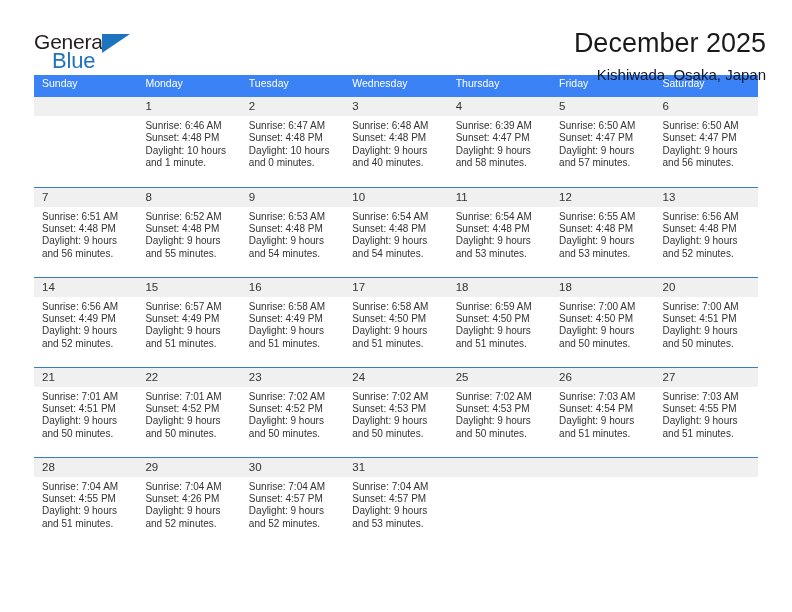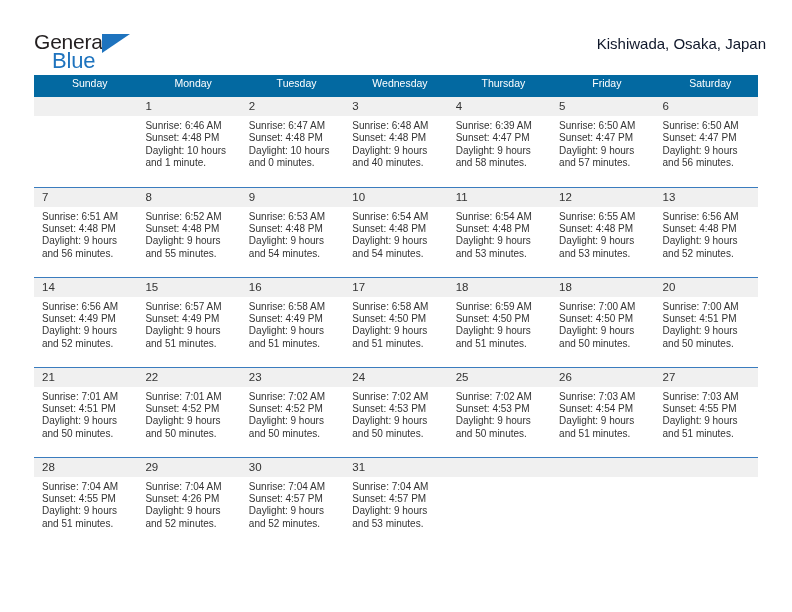--- a/index.html
+++ b/index.html
@@ -74,25 +74,25 @@
   }
 
   
   .cal-wrap { padding: 0 34px; }
   table.cal {
     width: 724px;
     border-collapse: collapse;
     table-layout: fixed;
   }
   thead th {
-    background: #0369a1;
+    background: #3b82f6;
     color: #ffffff;
     font-size: 10.5px;
     font-weight: normal;
-    text-align: center;
+    text-align: left;
     padding: 0 0 6px 8px;
     height: 22px;
     border: none;
   }
   tbody tr.week { height: 90px; }
   tbody td {
     vertical-align: top;
     border-top: 1.6px solid #3a7cbe;
     padding: 0;
     background: #ffffff;
@@ -122,20 +122,21 @@
 
   <div class="top">
 
     <div class="logo">
       <span class="logo-general">General</span>
       <span class="logo-tri"></span>
       <span class="logo-blue">Blue</span>
     </div>
 
     <div class="titles">
+      <div class="cal-title">December 2025</div>
       <div class="cal-sub">Kishiwada, Osaka, Japan</div>
     </div>
 
   </div>
 
   <div class="cal-wrap">
     <table class="cal">
       <thead>
         <tr>
           <th>Sunday</th>

